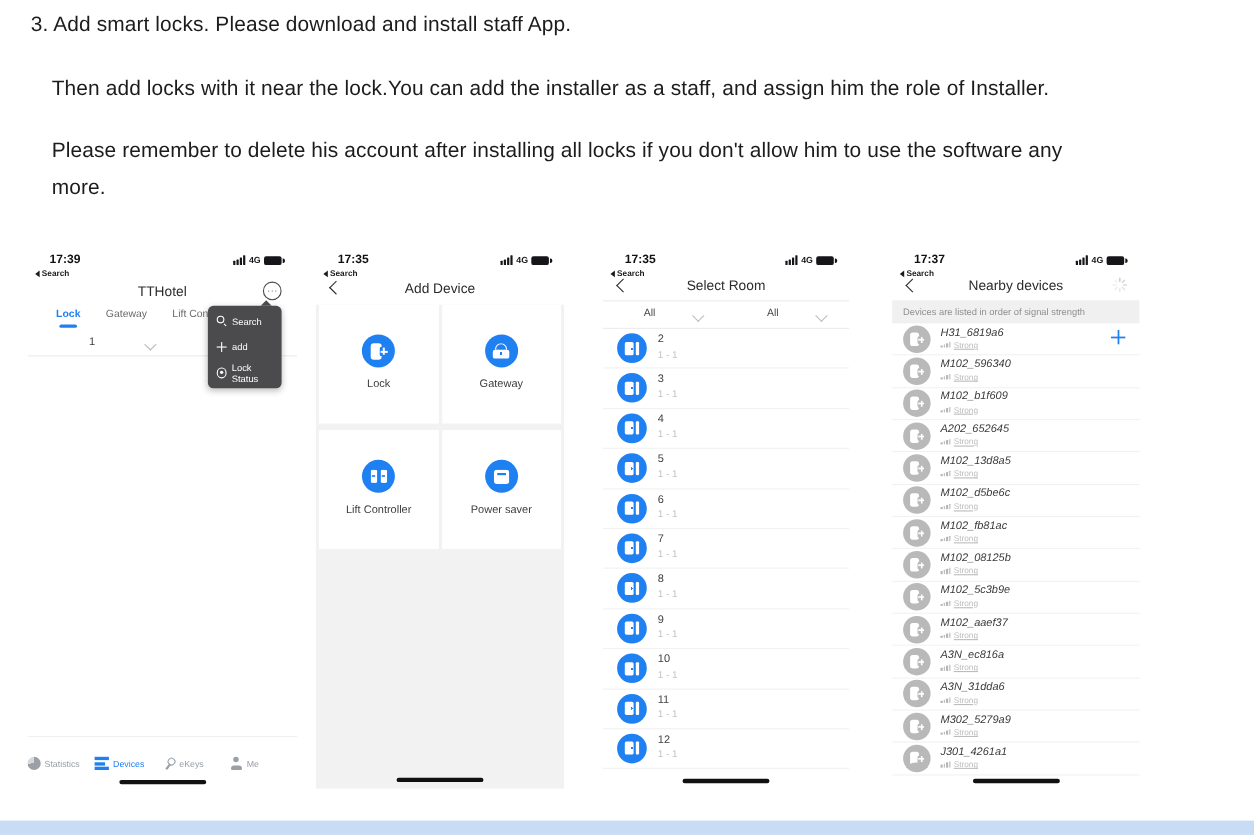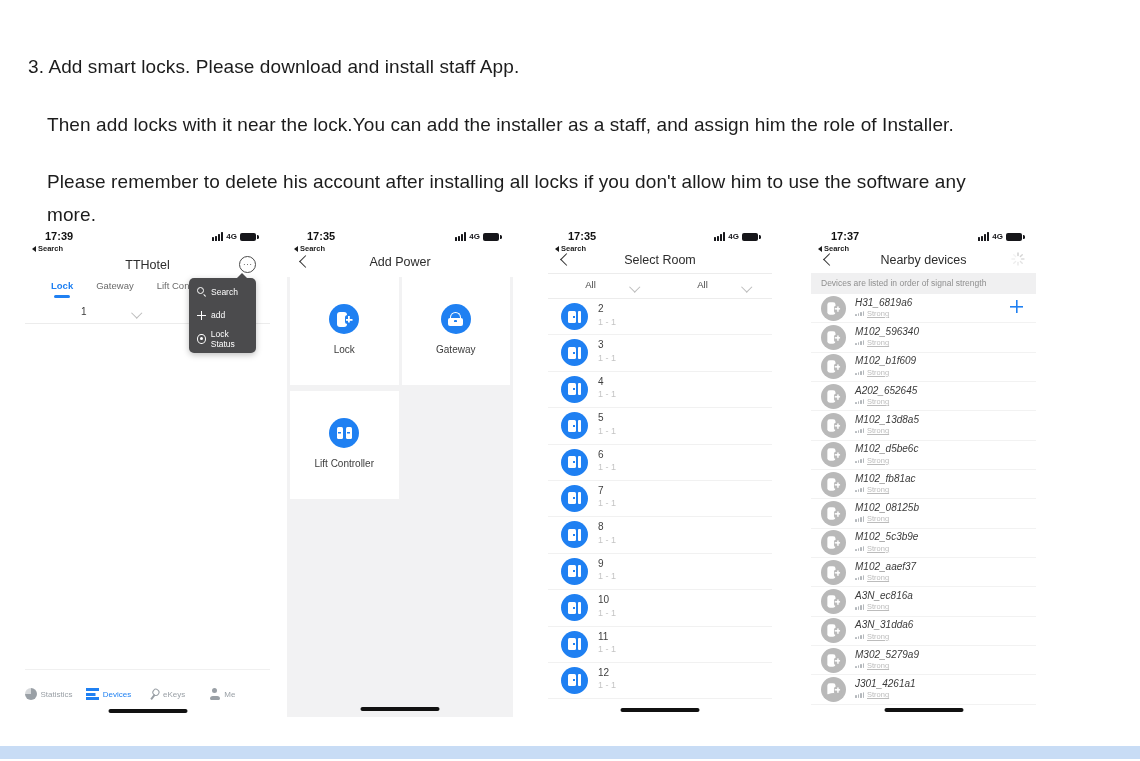--- a/index.html
+++ b/index.html
@@ -1,20 +1,20 @@
 <!DOCTYPE html>
 <html style="--accent: #1f80f2; --menu_bg: #4b4b4d; --gray_icon: #b9b9b9; --band: #c8dcf5;"><head>
 <meta charset="utf-8">
 <style>
   html,body{margin:0;padding:0;}
   body{width:1140px;height:761px;position:relative;background:#fff;overflow:hidden;
        font-family:"Liberation Sans",sans-serif;}
 
   
-  .doc-p{position:absolute;color:#1c1c1c;font-size:19px;line-height:33px;letter-spacing:.1px;margin-top:44px;}
+  .doc-p{position:absolute;color:#1c1c1c;font-size:19px;line-height:33px;letter-spacing:.1px;}
   #para1{left:28px;top:6px;}
   #para2{left:47px;top:64px;}
   #para3{left:47px;top:121px;width:1060px;}
 
   
   .phone{position:absolute;background:#fff;overflow:hidden;}
   #p1{left:25px;top:222px;width:245px;height:497px;}
   #p2{left:287px;top:222px;width:226px;height:495px;}
   #p3{left:548px;top:222px;width:224px;height:496px;}
   #p4{left:811px;top:222px;width:225px;height:496px;}
@@ -286,21 +286,21 @@
           <i></i>
           <i></i>
           <i></i>
         </span>
       <span class="net">4G</span>
       <span class="batt"></span>
     </div>
   </div>
   <div class="navrow p2-navrow">
     <span class="back-chev"></span>
-    <div class="nav-title">Add Power</div>
+    <div class="nav-title">Add Device</div>
   </div>
   <div class="p2-body">
     <div class="cards">
 
     <div class="card">
           <span class="circle">
             <span class="ic" data-icon="lock"></span>
           </span>
           <span class="card-label">Lock</span>
         </div>
@@ -308,20 +308,26 @@
           <span class="circle">
             <span class="ic" data-icon="gateway"></span>
           </span>
           <span class="card-label">Gateway</span>
         </div>
         <div class="card">
           <span class="circle">
             <span class="ic" data-icon="lift"></span>
           </span>
           <span class="card-label">Lift Controller</span>
+        </div>
+        <div class="card">
+          <span class="circle">
+            <span class="ic" data-icon="power"></span>
+          </span>
+          <span class="card-label">Power saver</span>
         </div>
       </div>
     <div class="homebar"></div>
   </div>
 </div>
 
 <div class="phone" id="p3">
   <div class="statusbar">
     <div class="sb-time">17:35</div>
     <div class="sb-back">

